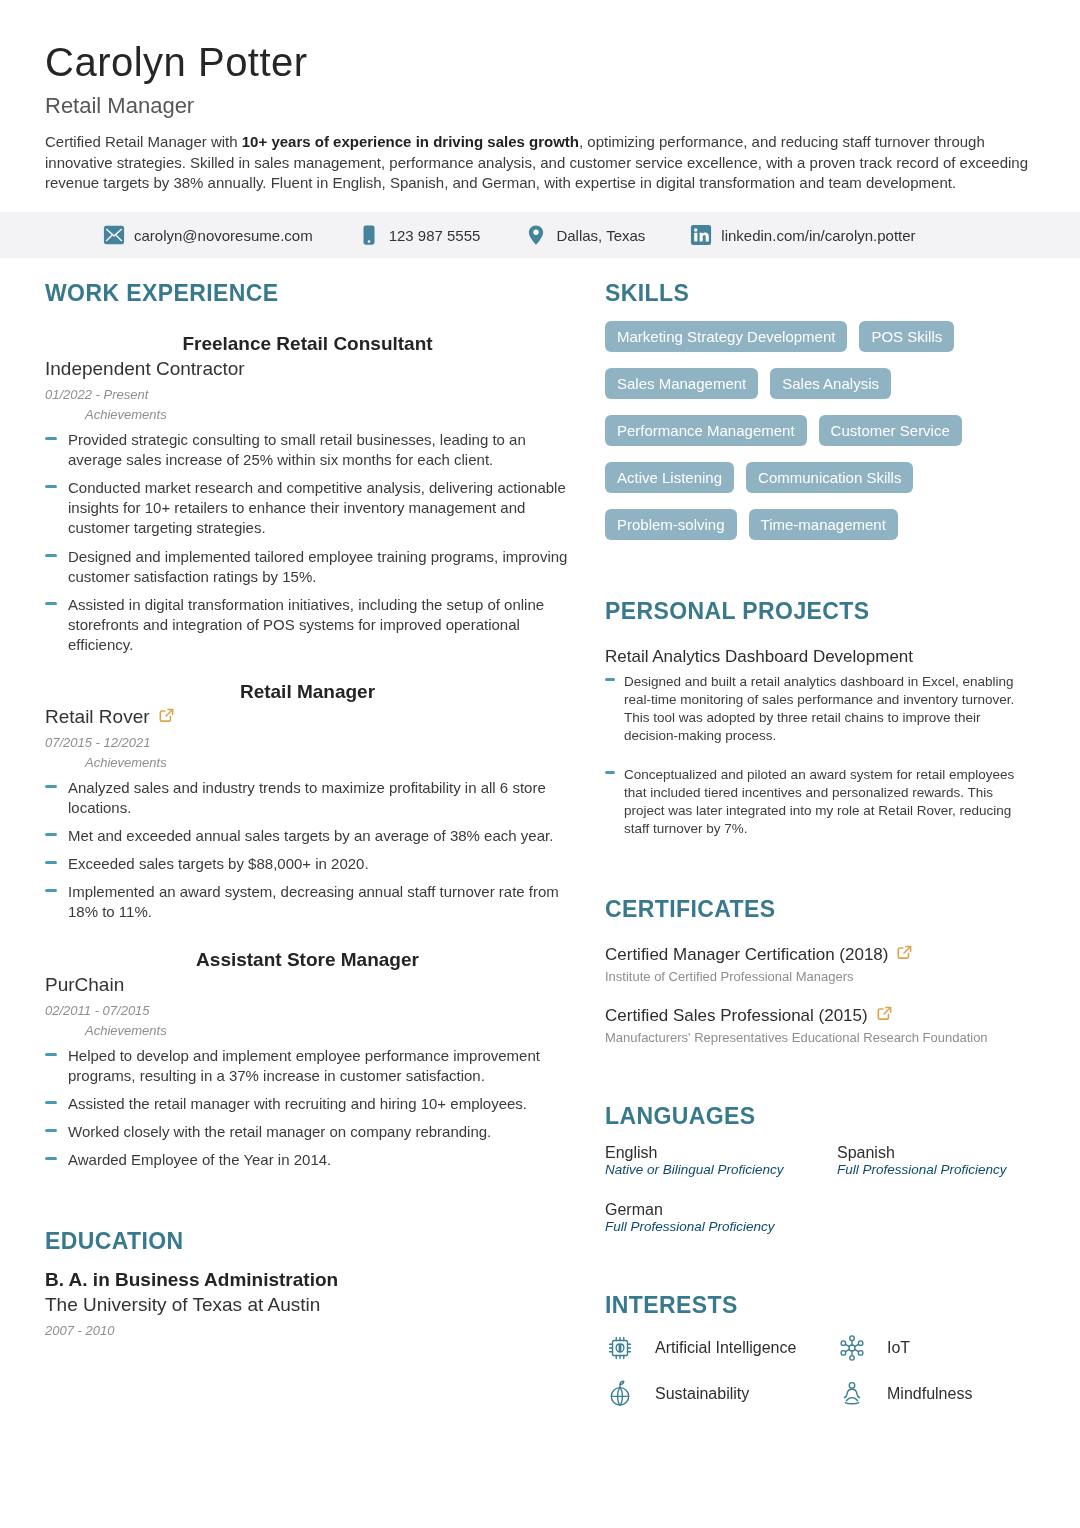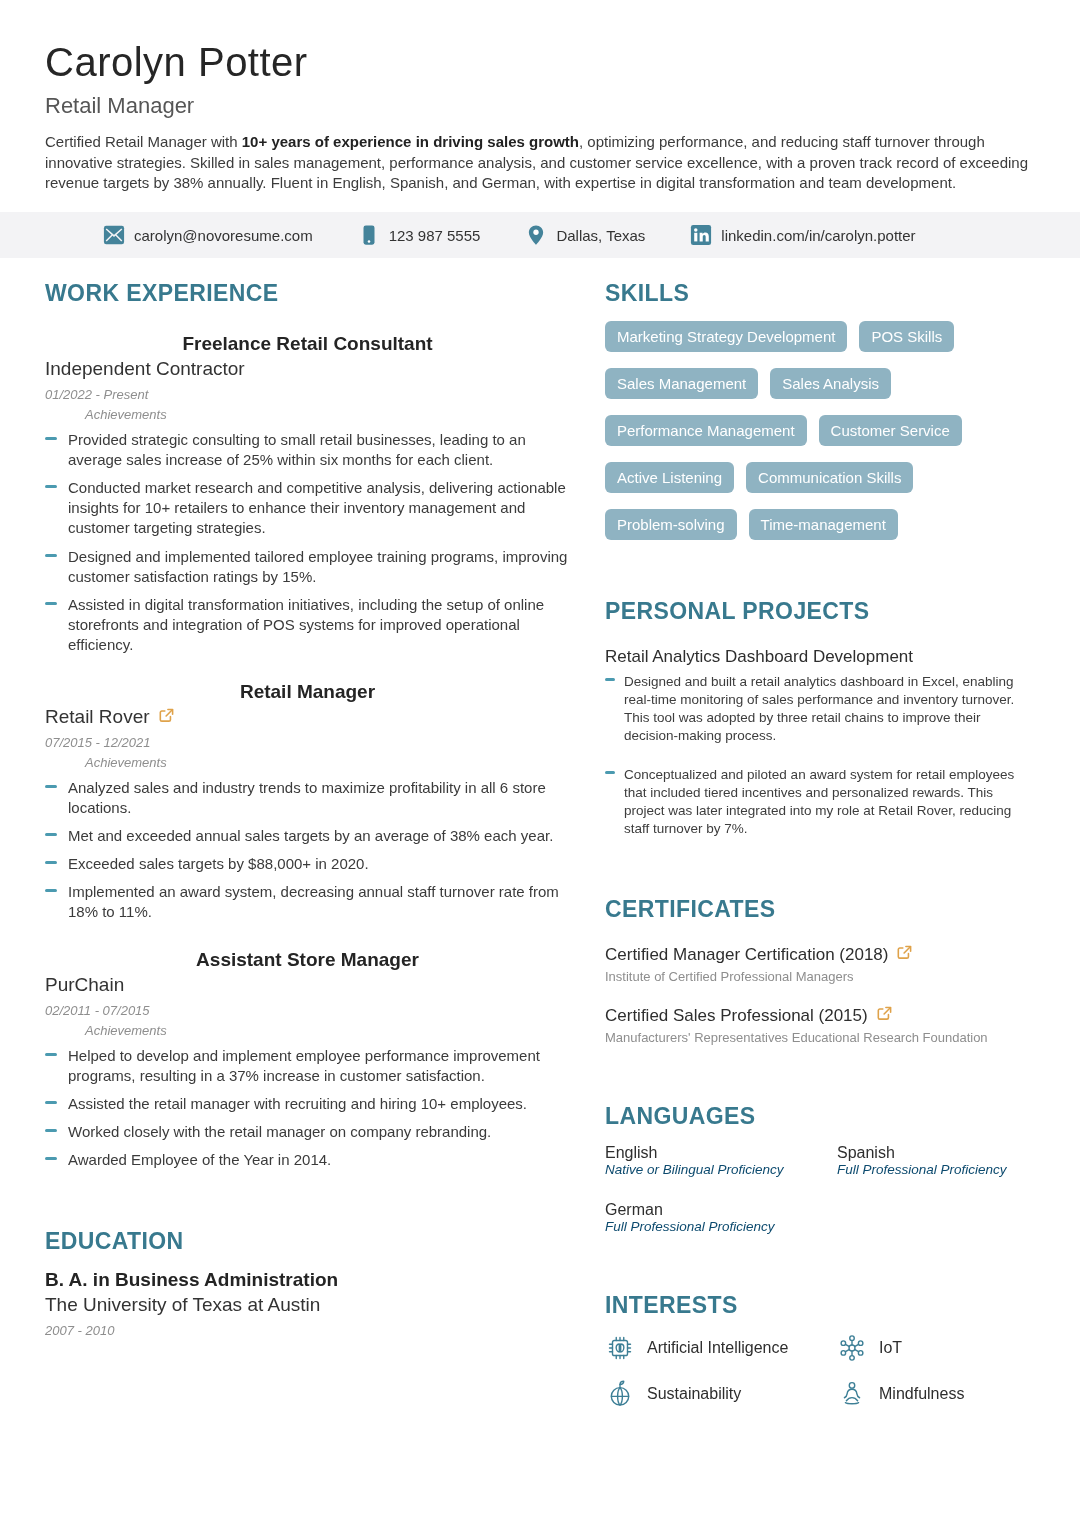--- a/index.html
+++ b/index.html
@@ -61,21 +61,21 @@
   .cert-title { font-size:17px; color:#2e2e2e; }
   .cert-org { font-size:13px; color:#8e8e8e; margin-top:4px; }
 
   
   .lang-grid { display:grid; grid-template-columns:232px 1fr; row-gap:24px; }
   .lang-name { font-size:16px; color:#2e2e2e; }
   .lang-level { font-size:13.5px; font-style:italic; color:#0c4a6e; }
 
   
   .int-grid { display:grid; grid-template-columns:232px 1fr; row-gap:16px; }
-  .int-item { display:flex; align-items:center; gap:12px; font-size:16px; color:#2e2e2e; }
+  .int-item { display:flex; align-items:center; gap:20px; font-size:16px; color:#2e2e2e; }
   .int-item svg { display:block; flex:none; }
 </style>
 </head>
 <body>
 
 <div class="page">
 
   <div class="header">
     <div class="name">Carolyn Potter</div>
     <div class="job-title">Retail Manager</div>

